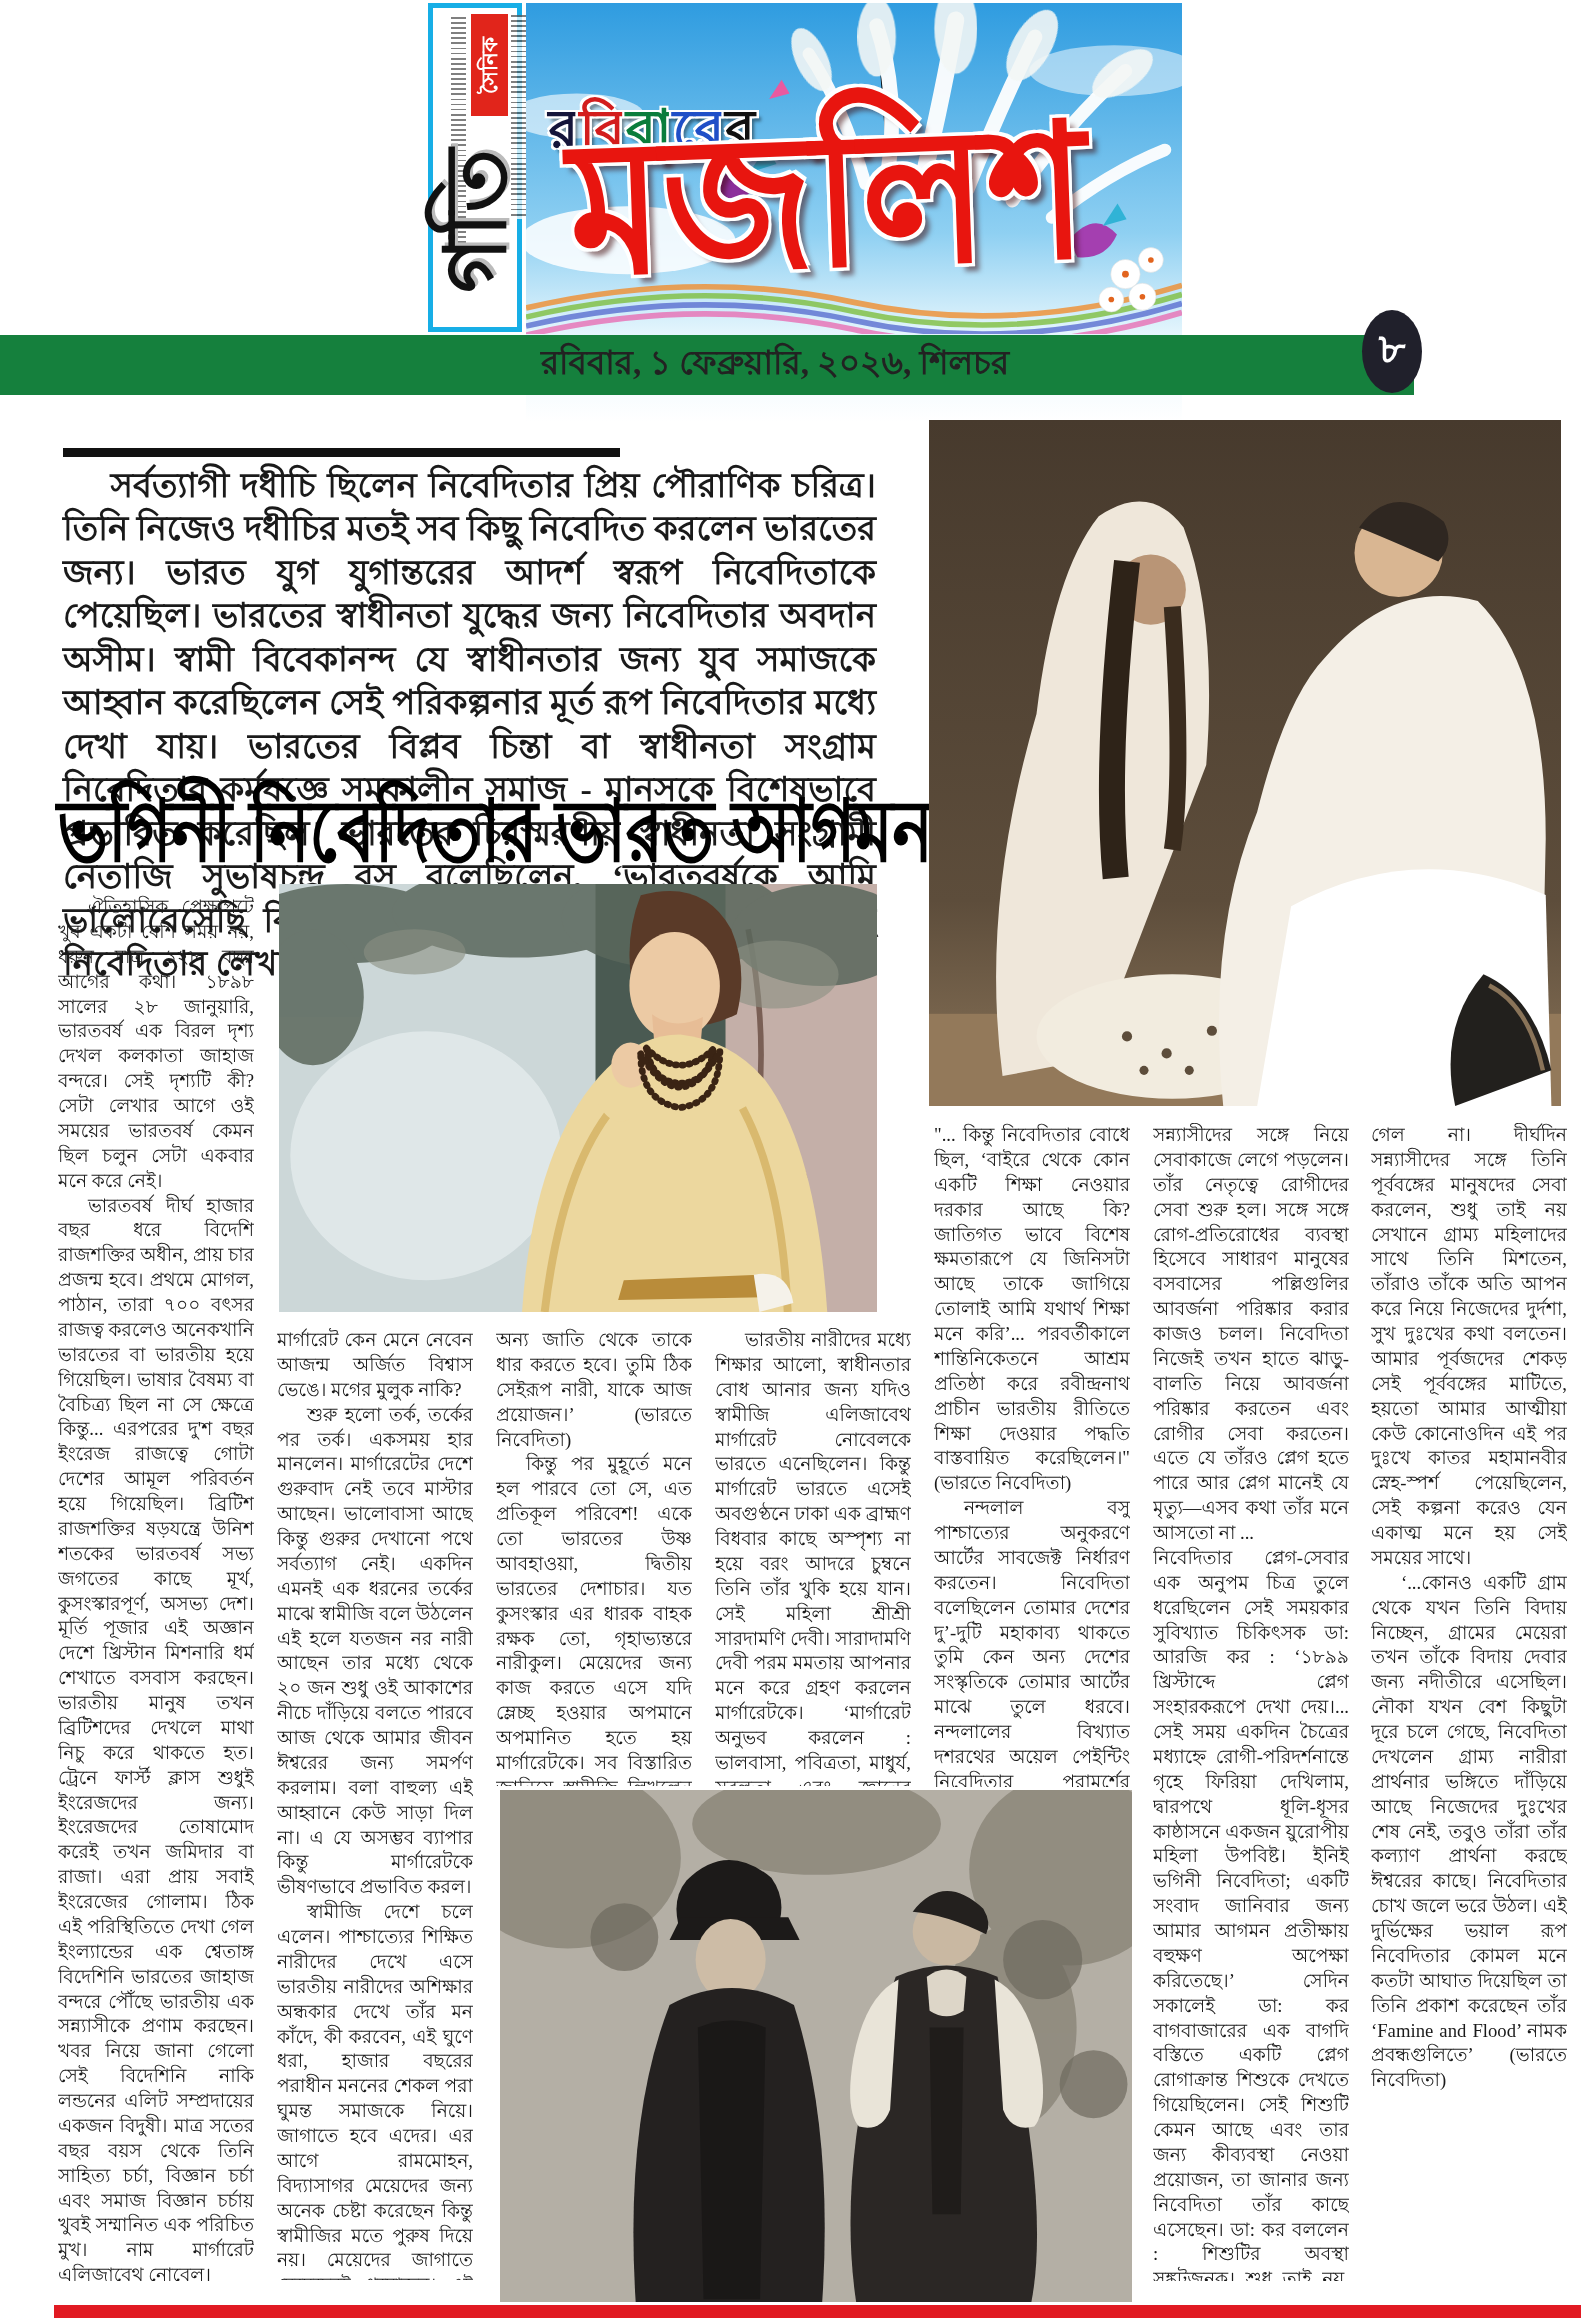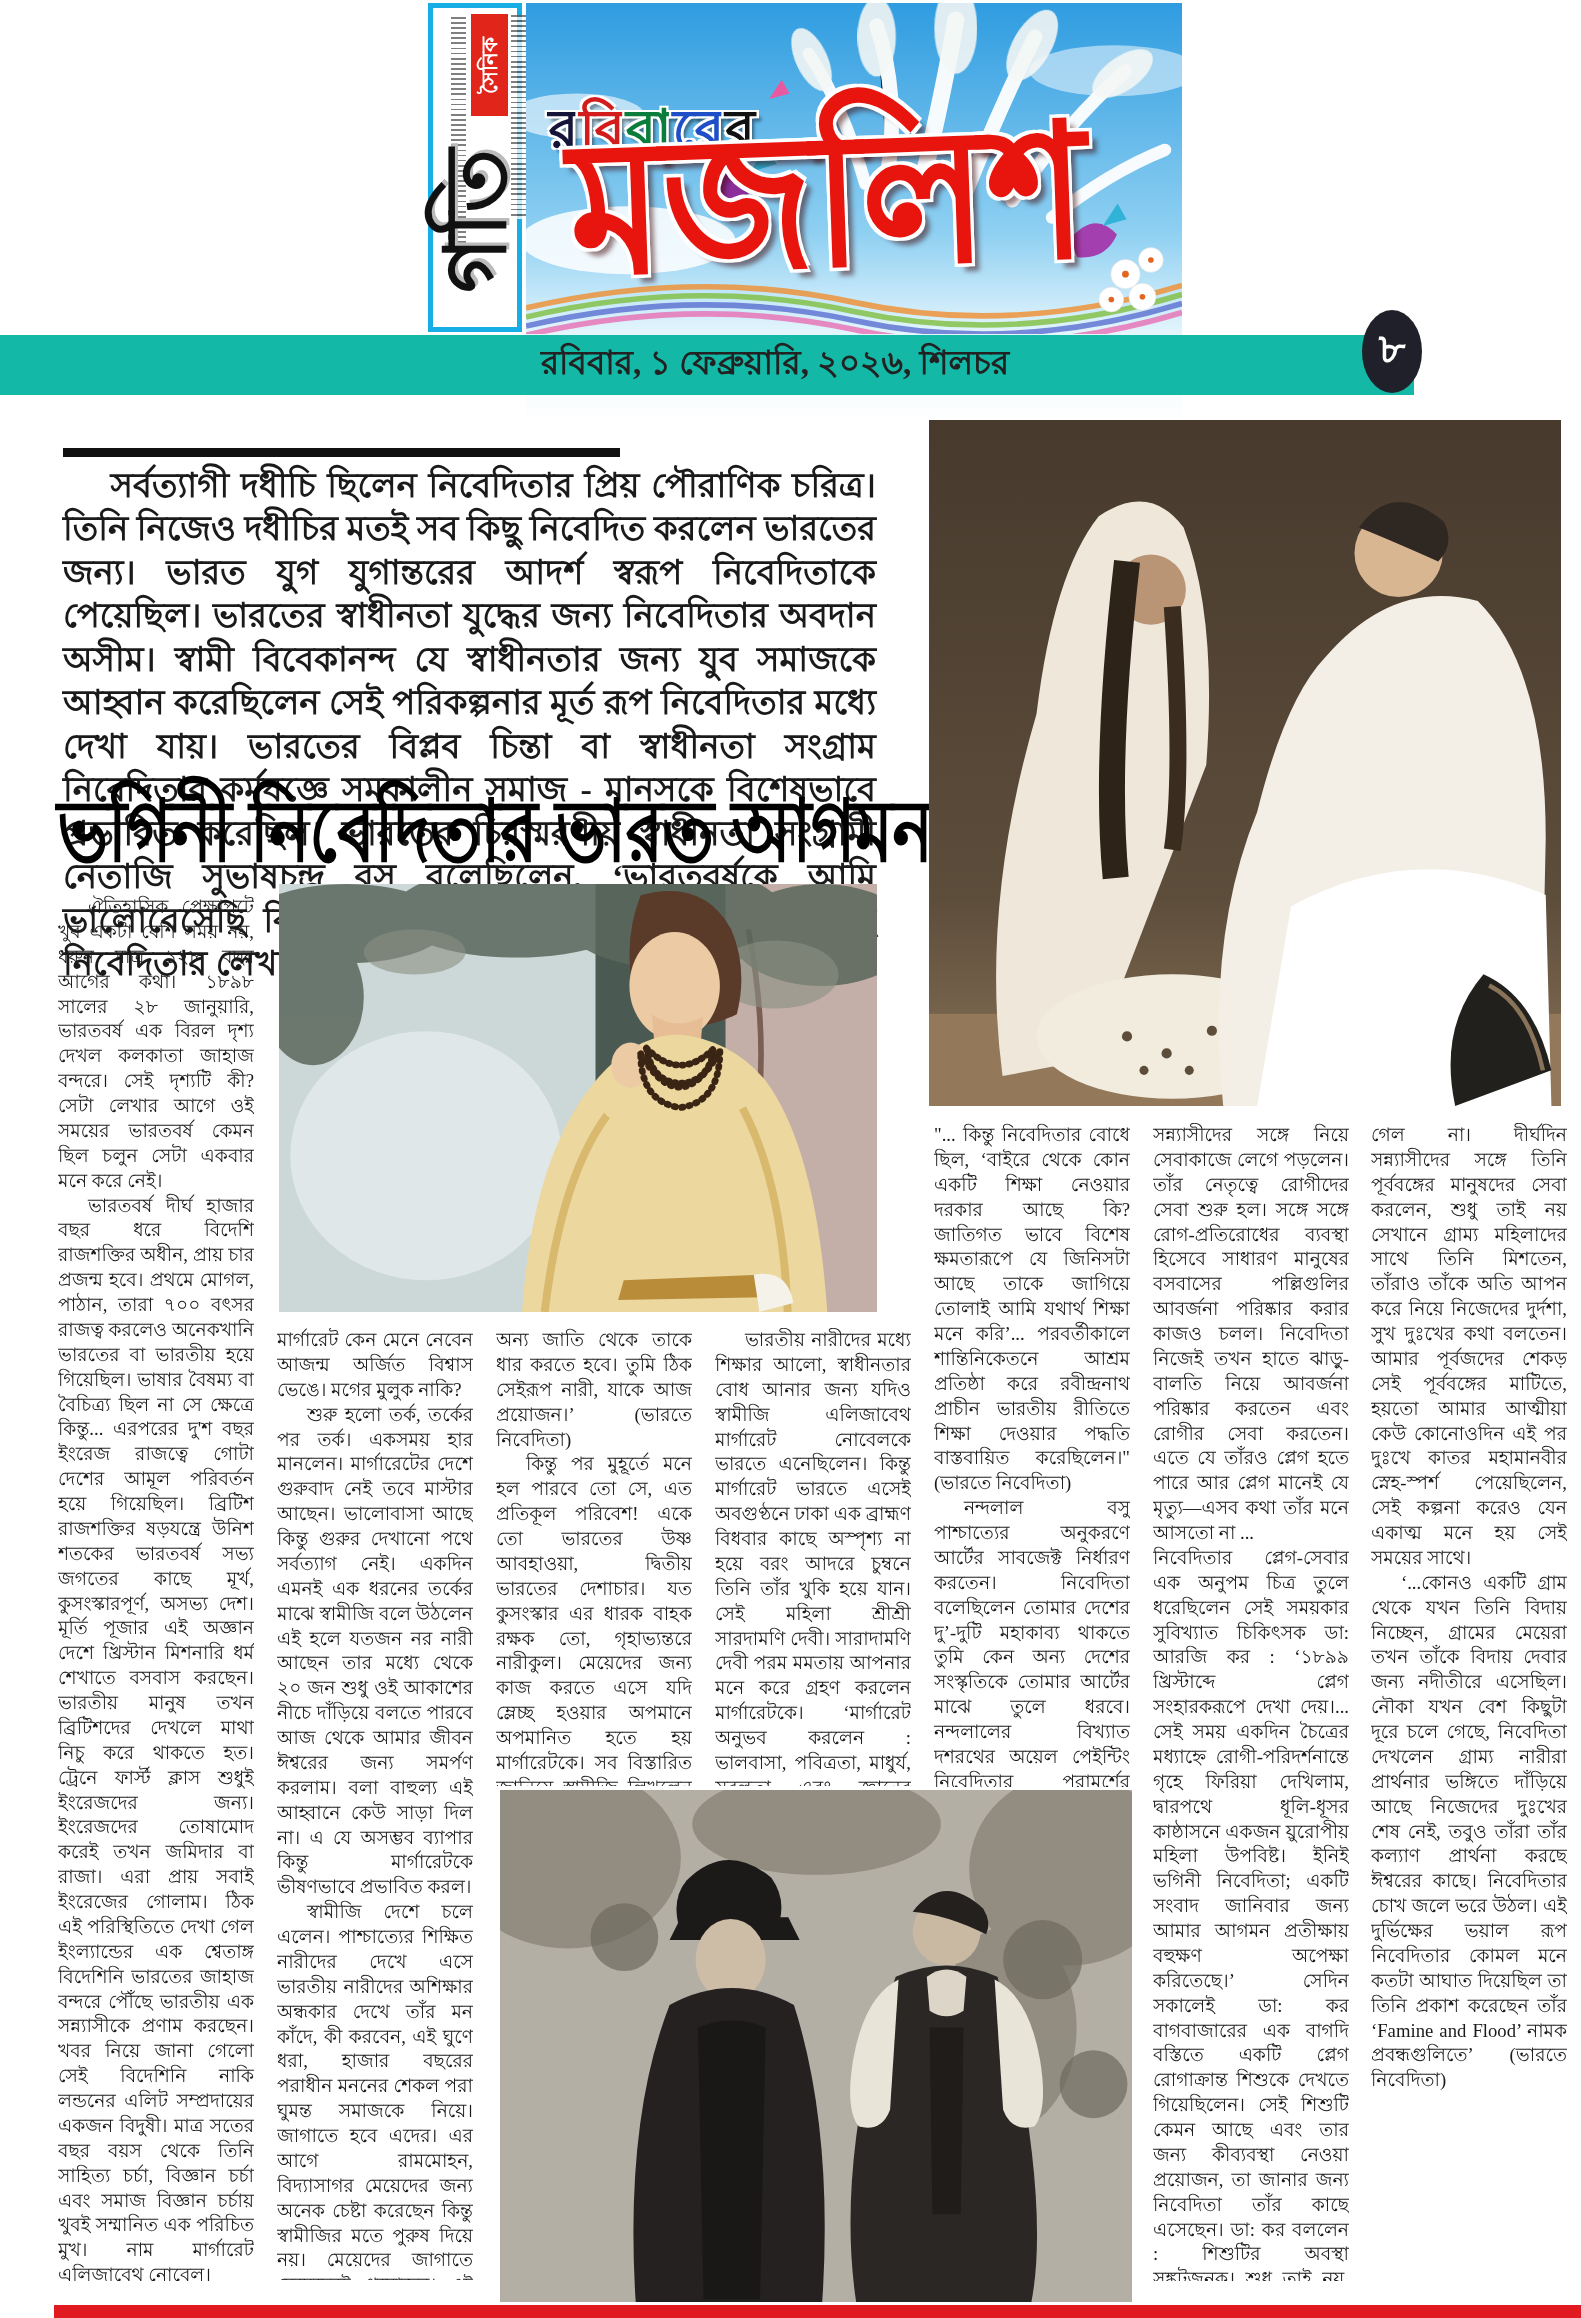--- a/index.html
+++ b/index.html
@@ -22,21 +22,21 @@
   #masthead-art{position:absolute;left:526px;top:3.4px;width:656px;height:419px;overflow:hidden;
                 background:linear-gradient(#2f9ce0,#8fd0f2 55%,#e8f7fd 80%,#ffffff);}
   #masthead-art svg{position:absolute;left:0;top:0;}
   #title-top{position:absolute;left:22.6px;top:85px;font-size:54px;font-weight:900;letter-spacing:1.1px;
              font-family:"Liberation Sans",sans-serif;
              text-shadow:-2.3px -2.3px 0 #fff,2.3px -2.3px 0 #fff,-2.3px 2.3px 0 #fff,2.3px 2.3px 0 #fff,4.5px 4.5px 3.4px rgba(0,0,0,.45);}
   #title-main{position:absolute;left:40px;top:113px;font-size:187px;line-height:1;font-weight:900;
               color:#e8150f;transform:rotate(-2deg) scaleX(.9);transform-origin:left top;white-space:nowrap;
               font-family:"Liberation Sans",sans-serif;
               text-shadow:-3.4px -3.4px 0 #fff,3.4px -3.4px 0 #fff,-3.4px 3.4px 0 #fff,3.4px 3.4px 0 #fff,8px 8px 5.7px rgba(60,0,0,.5);}
-  #date-strip{position:absolute;left:0;top:335px;width:1414px;height:60px;background:#14b8a6;
+  #date-strip{position:absolute;left:0;top:335px;width:1414px;height:60px;background:#15803d;
               display:flex;align-items:center;justify-content:center;}
   #date-strip span{font-size:33px;font-weight:bold;color:#222;transform:translateX(68px);}
   #page-badge{position:absolute;left:1362px;top:310px;width:60px;height:83px;border-radius:50%;
               background:#20202b;display:flex;align-items:center;justify-content:center;}
   #page-badge span{color:#fff;font-size:41px;font-weight:bold;}
   
   #intro{position:absolute;left:63px;top:448px;width:813px;}
   .rule-top{width:557px;height:8.5px;background:#111;}
   .rule-bottom{width:591px;height:8.5px;background:#111;margin-left:222px;margin-top:10.2px;}
   #intro-text{margin-top:7px;font-size:34px;line-height:1.28;font-weight:700;text-align:justify;

